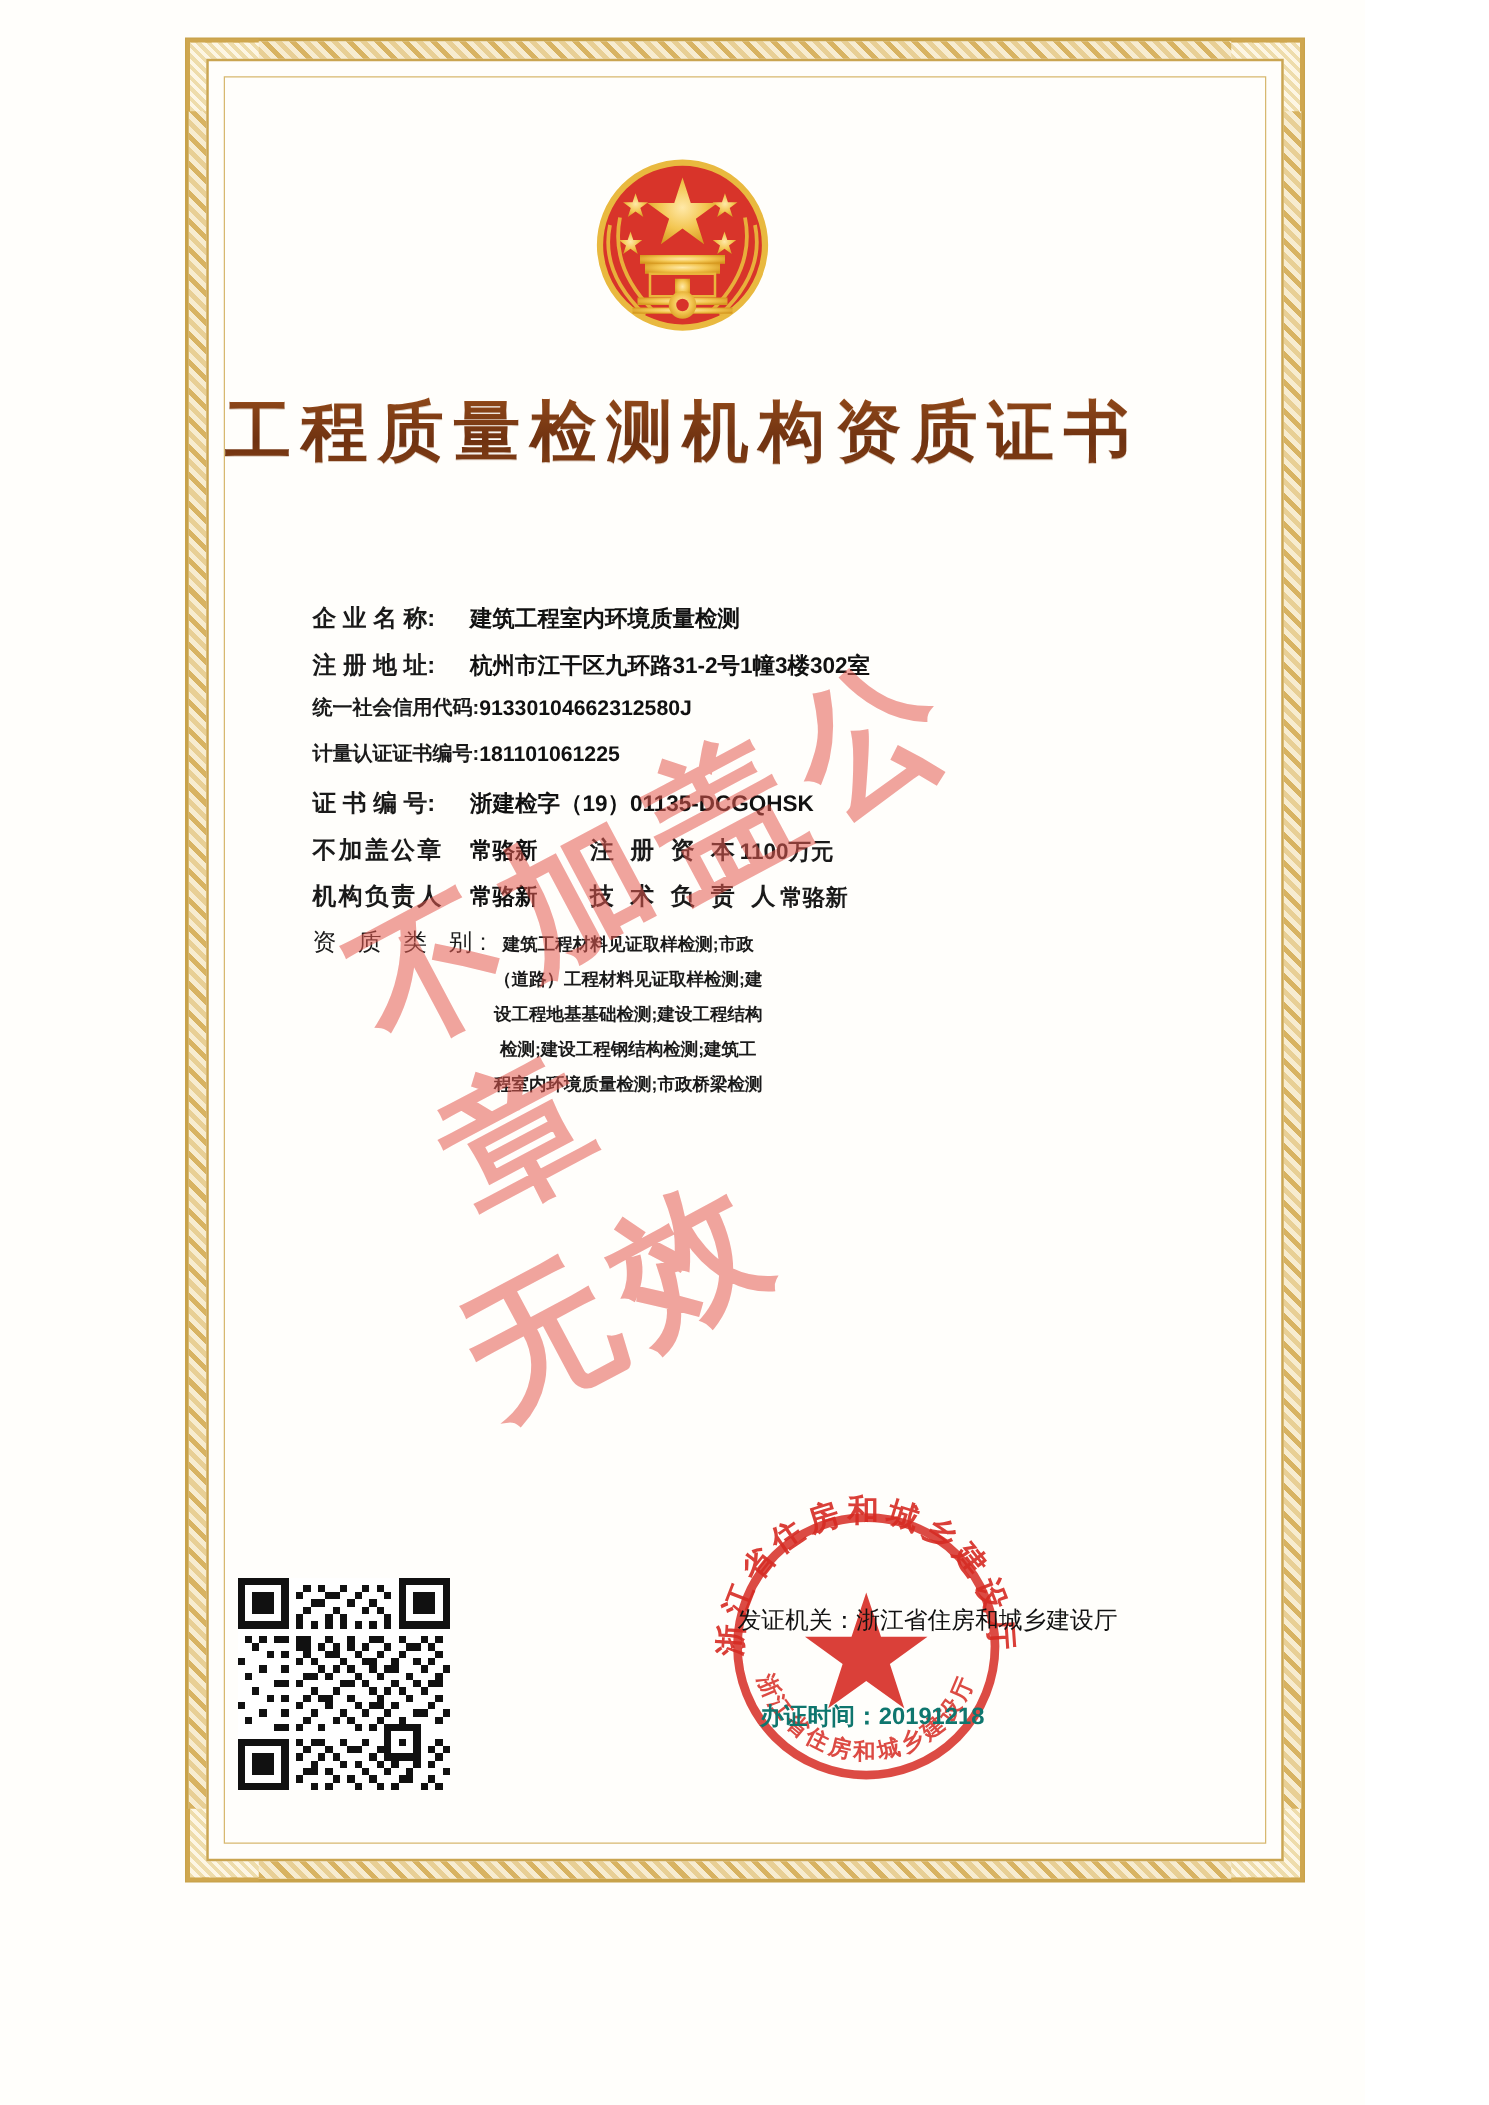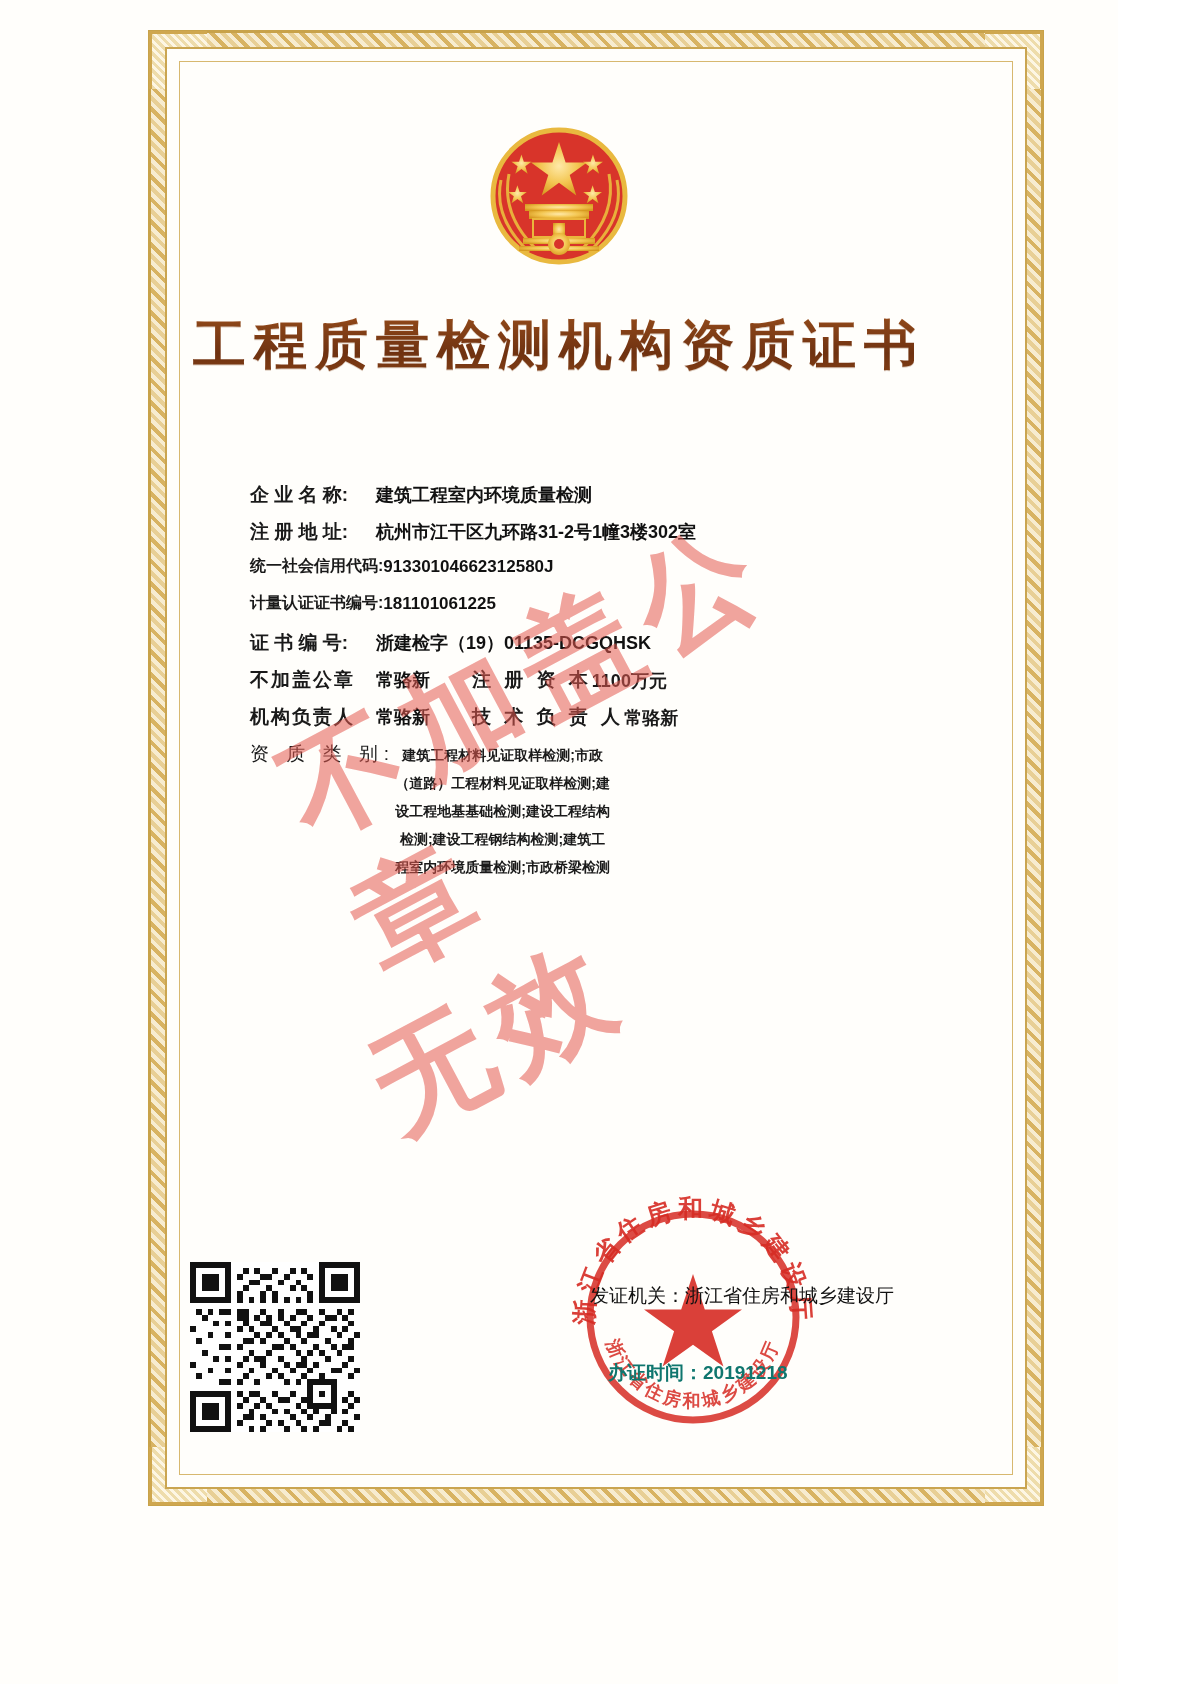--- a/index.html
+++ b/index.html
@@ -15,21 +15,20 @@
     overflow: hidden;
   }
 
   
   .cert-page {
     position: absolute;
     left: 0; top: 0;
     width: 1092px;
     height: 1684px;
     background: #fffefb;
-    padding-left: 26px;
   }
   .border-outer {
     position: absolute;
     left: 148px;
     top: 30px;
     width: 896px;
     height: 1476px;
     border: 3px solid #c8a24a;
     box-sizing: border-box;
     background:

